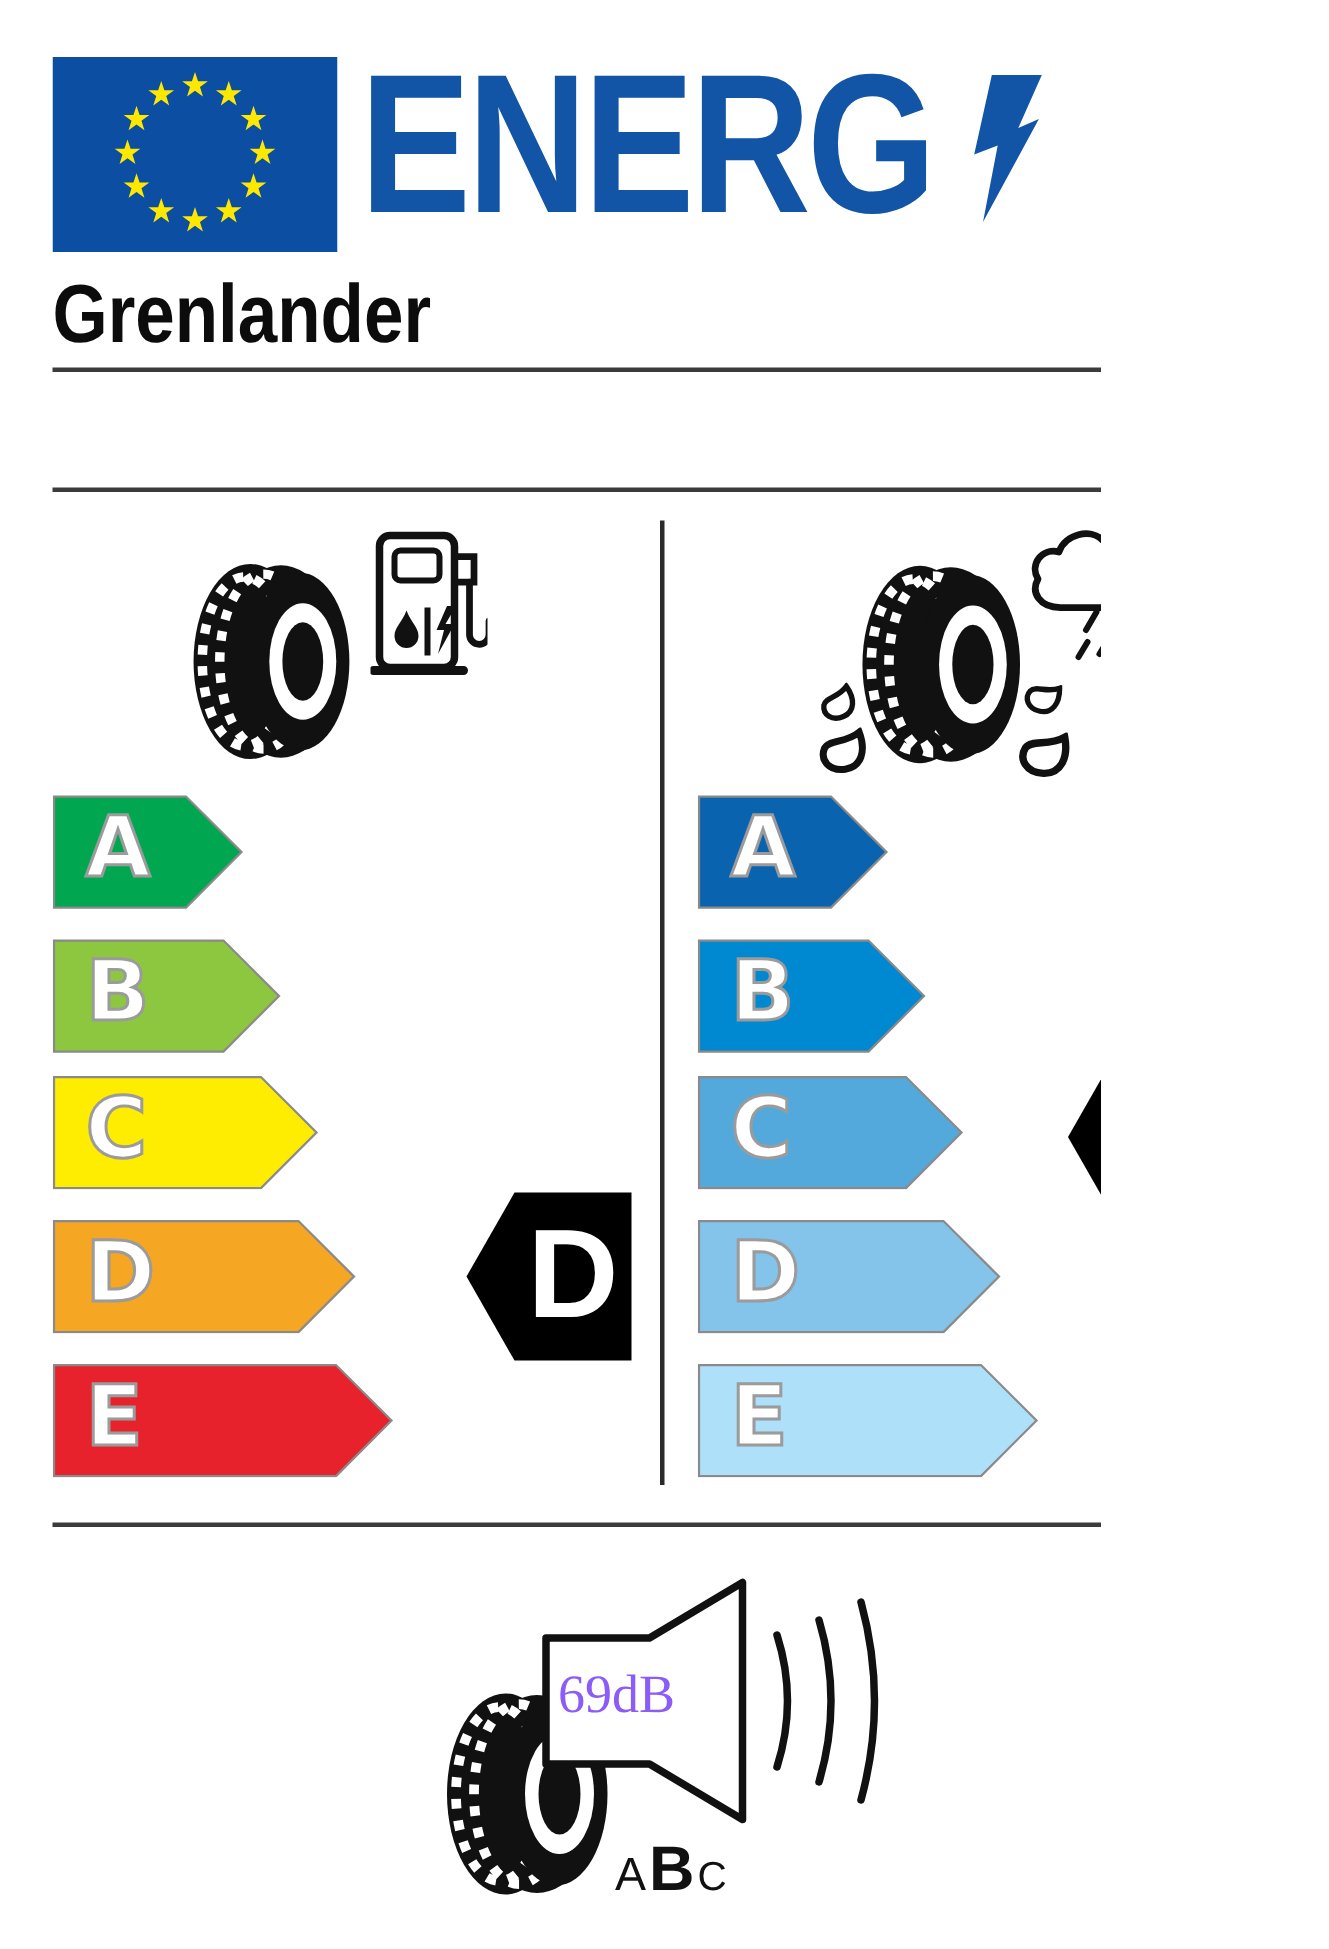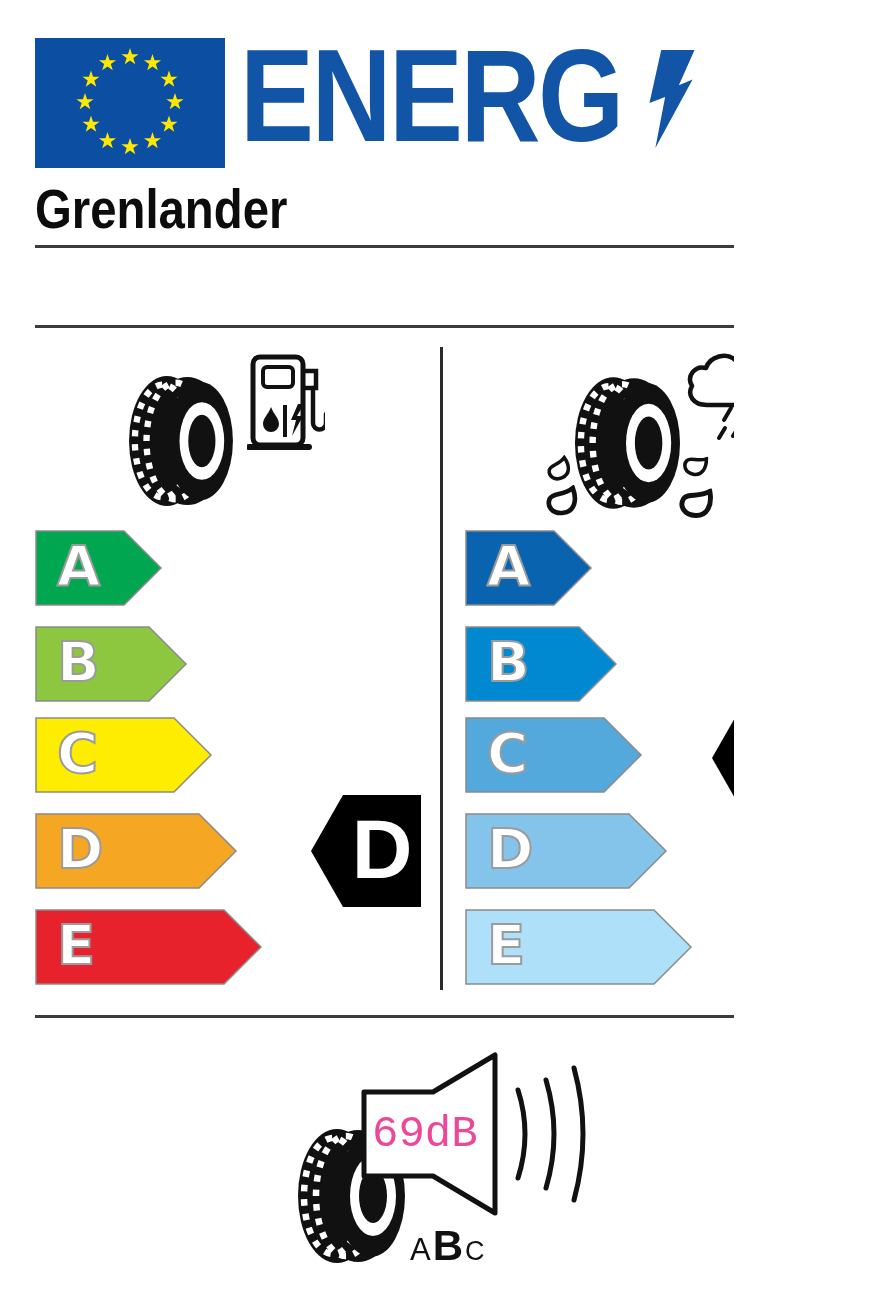--- a/index.html
+++ b/index.html
@@ -18,22 +18,22 @@
   .scale{position:absolute;top:530px;width:270px;height:455px;}
   .grade-row{position:absolute;left:0;height:76px;}
   .grade-letter{position:absolute;left:22px;top:0;height:76px;line-height:72px;
                 font-family:"DejaVu Sans",sans-serif;font-weight:bold;font-size:56px;color:#fff;
                 -webkit-text-stroke:2px #9b9b9b;}
   .indicator{position:absolute;width:112px;height:114px;}
   .ind-letter{position:absolute;left:33px;top:0;width:78px;height:114px;line-height:110px;
               text-align:center;font-weight:bold;font-size:84px;color:#fff;
               font-family:"Liberation Sans",sans-serif;}
   
-  .db-text{position:absolute;left:372px;top:1110px;font-family:Liberation Mono, monospace;
-           font-size:44px;color:#ec4899;line-height:1.1;}
+  .db-text{position:absolute;left:372px;top:1110px;font-family:Liberation Serif, serif;
+           font-size:36px;color:#8b5cf6;line-height:1.1;}
   .abc{position:absolute;left:410px;top:1222px;display:flex;align-items:baseline;color:#111;}
   .abc .nc-a{font-size:31px;margin-right:1px;}
   .abc .nc-b{font-size:42px;font-weight:bold;margin:0 1px;}
   .abc .nc-c{font-size:27px;margin-left:1px;}
 </style>
 </head>
 <body>
 
 <div class="label">
 

